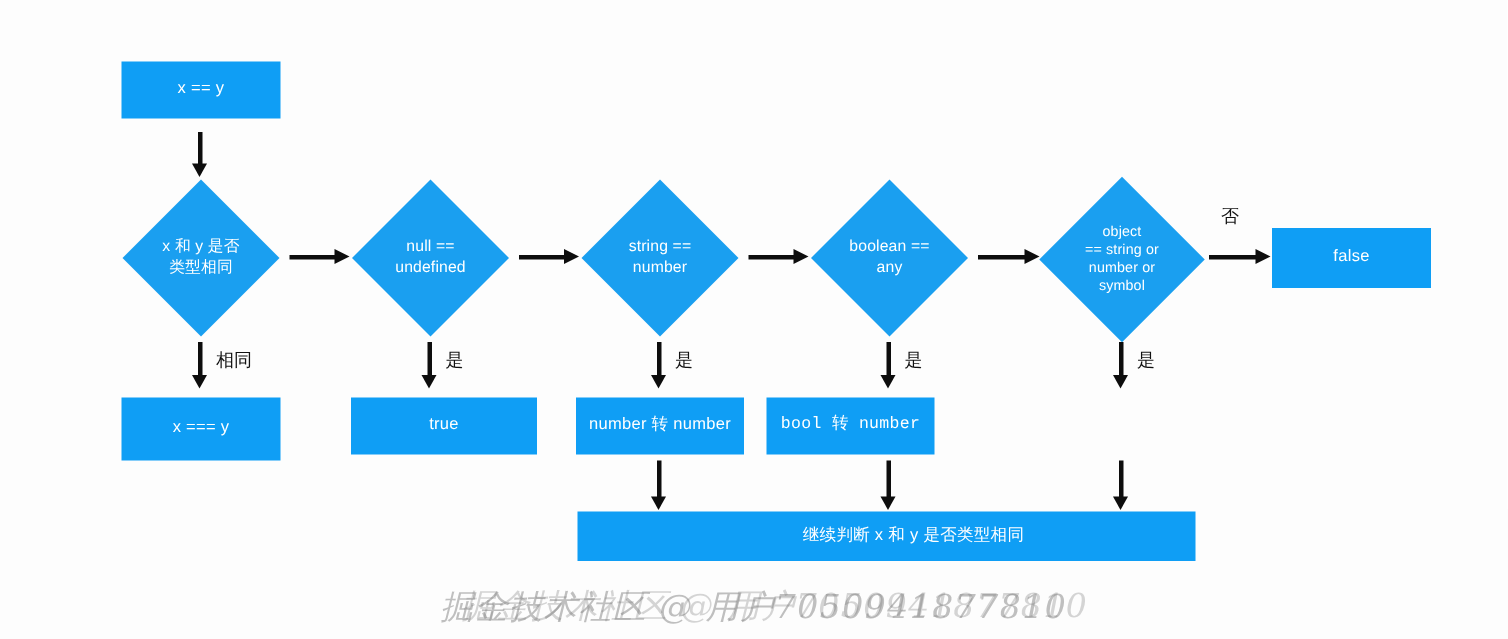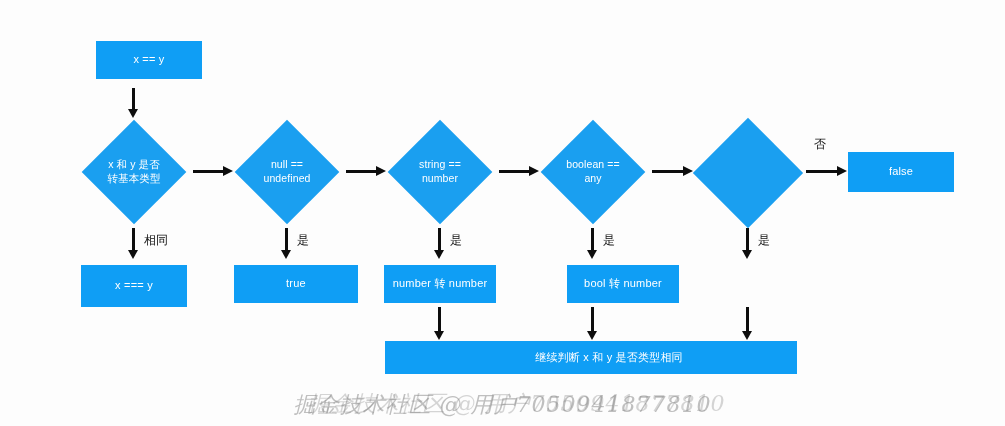--- a/index.html
+++ b/index.html
@@ -129,30 +129,30 @@
     text-align: center;
     color: rgba(120, 120, 120, 0.30);
     transform: translateX(14px);
   }
 </style>
 </head>
 <body>
 
 <div id="canvas">
 
-  <div class="box" style="left:96px; top:41px; width:106px; height:38px;">
+  <div class="box" style="left:81px; top:41px; width:106px; height:38px;">
     <span>x == y</span>
   </div>
 
   <div class="arrow-v" style="left:132px; top:88px; height:22px;"></div>
 
   <div class="diamond-wrap" style="left:81px; top:119px; width:106px; height:106px;">
     <span class="diamond-shape"></span>
     <span class="diamond-label">x 和 y 是否
-转基本类型</span>
+类型相同</span>
   </div>
 
   <div class="diamond-wrap" style="left:387px; top:119px; width:106px; height:106px;">
     <span class="diamond-shape"></span>
     <span class="diamond-label">string ==
 number</span>
   </div>
 
   <div class="diamond-wrap" style="left:234px; top:119px; width:106px; height:106px;">
     <span class="diamond-shape"></span>
@@ -161,20 +161,24 @@
   </div>
 
   <div class="diamond-wrap" style="left:540px; top:119px; width:106px; height:106px;">
     <span class="diamond-shape"></span>
     <span class="diamond-label">boolean ==
 any</span>
   </div>
 
   <div class="diamond-wrap" style="left:694px; top:119px; width:108px; height:108px;">
     <span class="diamond-shape" style="width:78px;height:78px;margin-left:-39px;margin-top:-39px;"></span>
+    <span class="diamond-label small">object
+== string or
+number or
+symbol</span>
   </div>
 
   <div class="arrow-h" style="left:193px; top:170px; width:31px;"></div>
   <div class="arrow-h" style="left:346px; top:170px; width:31px;"></div>
   <div class="arrow-h" style="left:499px; top:170px; width:31px;"></div>
   <div class="arrow-h" style="left:652px; top:170px; width:32px;"></div>
   <div class="arrow-h" style="left:806px; top:170px; width:32px;"></div>
 
   <div class="edge-label" style="left:814px; top:136px;">否</div>
 
@@ -202,21 +206,21 @@
   </div>
 
   <div class="box" style="left:234px; top:265px; width:124px; height:38px;">
     <span>true</span>
   </div>
 
   <div class="box" style="left:384px; top:265px; width:112px; height:38px;">
     <span>number 转 number</span>
   </div>
 
-  <div class="box" style="left:567px; top:265px; width:112px; height:38px;">
+  <div class="box" style="left:511px; top:265px; width:112px; height:38px;font-family:Liberation Mono, monospace;">
     <span>bool 转 number</span>
   </div>
 
 
   <div class="arrow-v" style="left:438px; top:307px; height:25px;"></div>
   <div class="arrow-v" style="left:591px; top:307px; height:25px;"></div>
   <div class="arrow-v" style="left:746px; top:307px; height:25px;"></div>
 
   <div class="box" style="left:385px; top:341px; width:412px; height:33px;padding-left:36px;">
     <span>继续判断 x 和 y 是否类型相同</span>

